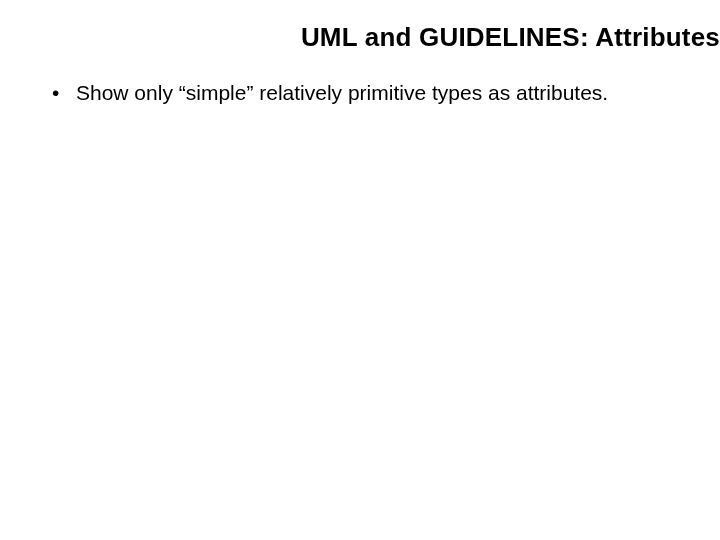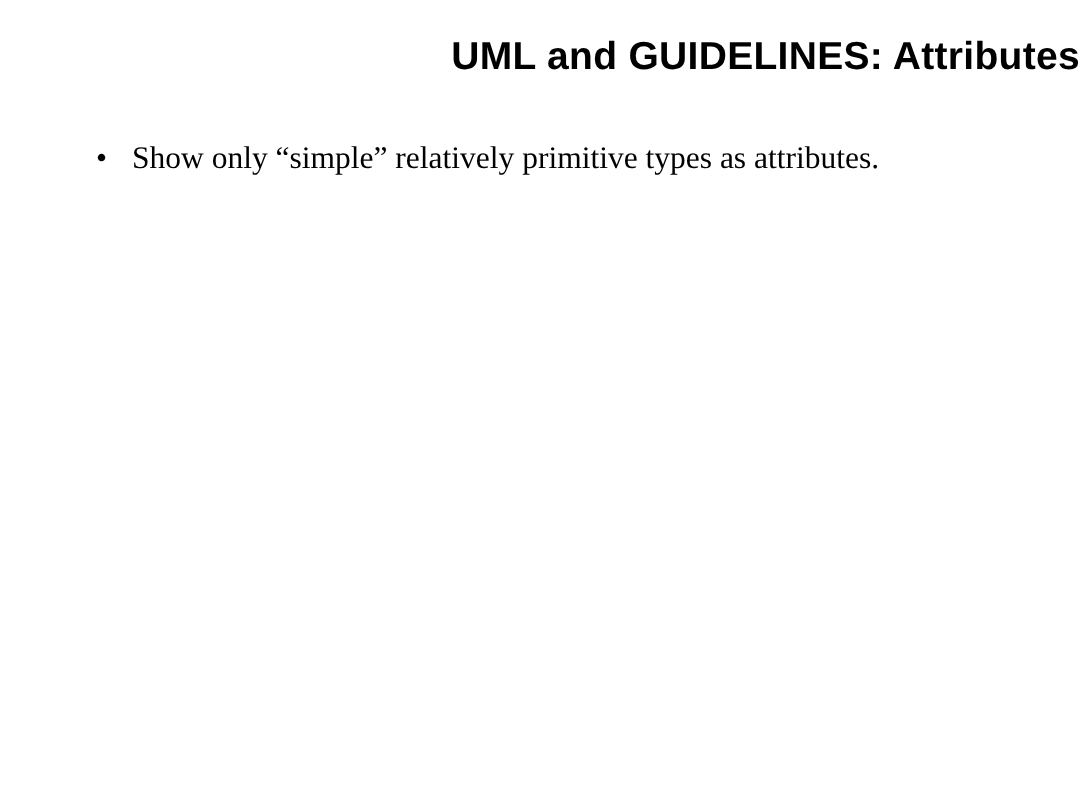--- a/index.html
+++ b/index.html
@@ -28,23 +28,22 @@
     letter-spacing: 0.2px;
   }
   .body {
     position: absolute;
     top: 80px;
     left: 48px;
     right: 48px;
   }
   ul.bullets {
     list-style: none;
-    margin: 12px;
+    margin: 0;
     padding: 0;
-    font-family: Liberation Serif, serif;
   }
   ul.bullets > li {
     position: relative;
     padding-left: 28px;
     font-size: 21px;
     line-height: 1.25;
     margin-bottom: 42px;
   }
   ul.bullets > li::before {
     content: "•";

